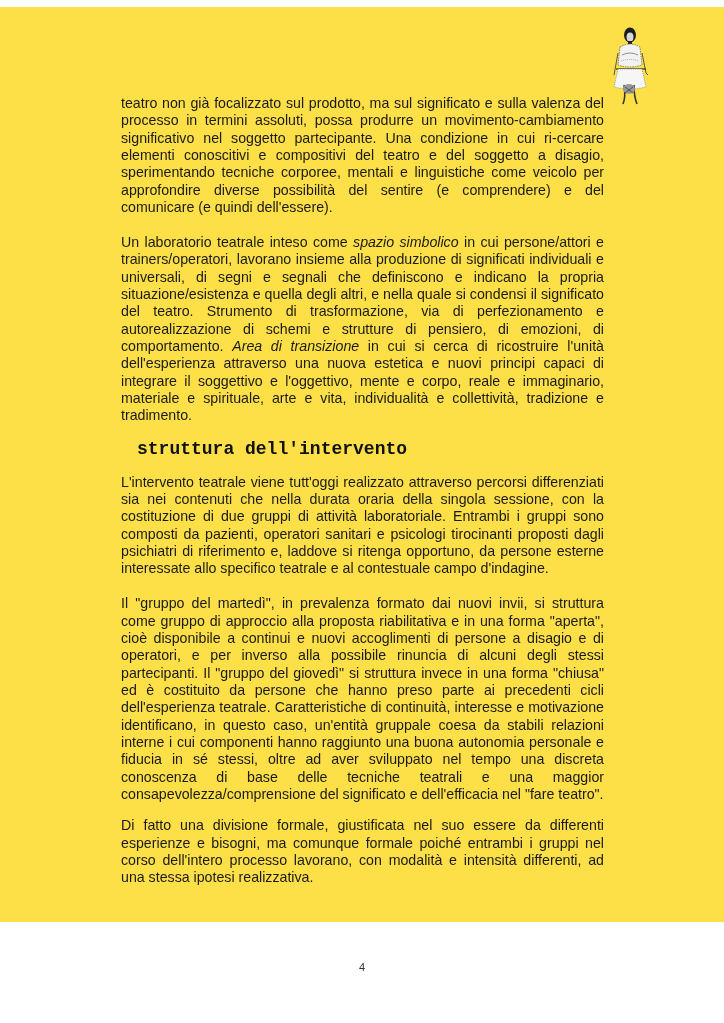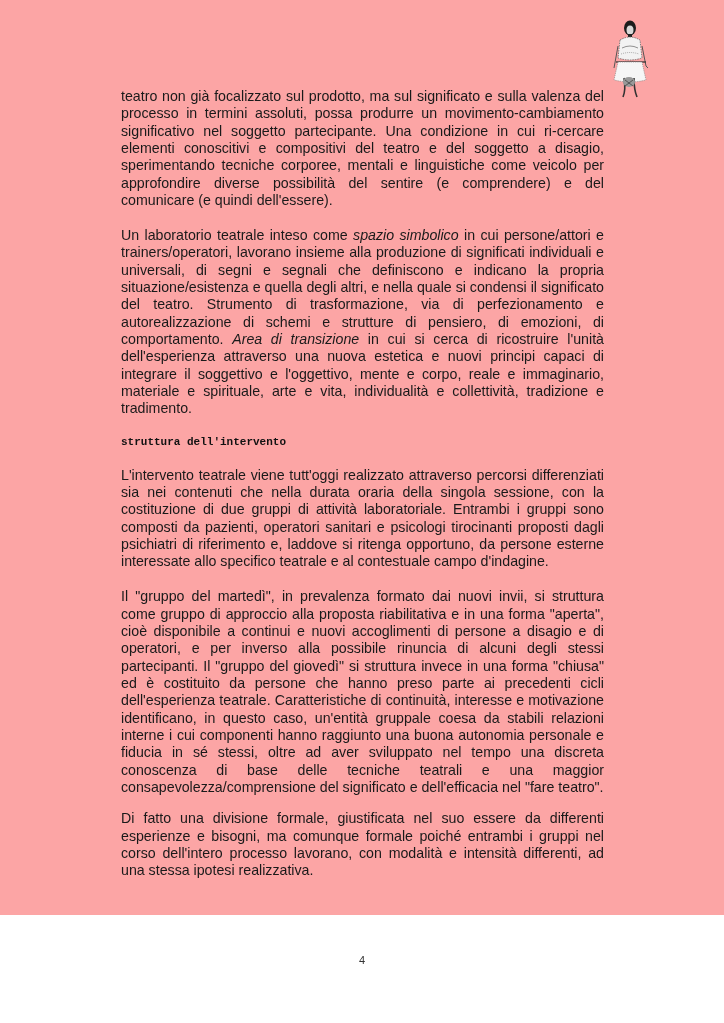--- a/index.html
+++ b/index.html
@@ -9,24 +9,24 @@
     }
     body {
       width: 724px;
       height: 1023px;
       position: relative;
       overflow: hidden;
       color: #1a1a1a;
     }
     .page {
       position: absolute;
-      left: 0; top: 0;
+      left: 0; top: 7px;
       width: 724px;
       height: 915px;
-      background: #fca5a5;
+      background: #fde047;
     }
     .logo {
       position: absolute;
       left: 612px;
       top: 18px;
       width: 38px;
       height: 82px;
     }
     .content {
       position: absolute;
@@ -39,23 +39,23 @@
       text-align: justify;
     }
     .content p {
       margin: 0;
     }
     .p1 { margin-bottom: 17.5px !important; }
     .p2 { margin-bottom: 15px !important; }
     .heading {
       font-family: "Liberation Mono", monospace;
       font-weight: bold;
-      font-size: 11px;
+      font-size: 18px;
       line-height: 18px;
-      margin: 0 0 16px 0;
+      margin: 0 0 16px 16px;
       text-align: left;
       color: #111;
     }
     .h2 { margin-top: 0; margin-bottom: 9px; }
     .p3 { margin-bottom: 17.5px !important; }
     .p4 { margin-bottom: 14px !important; }
     em { font-style: italic; }
     .page-number {
       position: absolute;
       left: 0;

